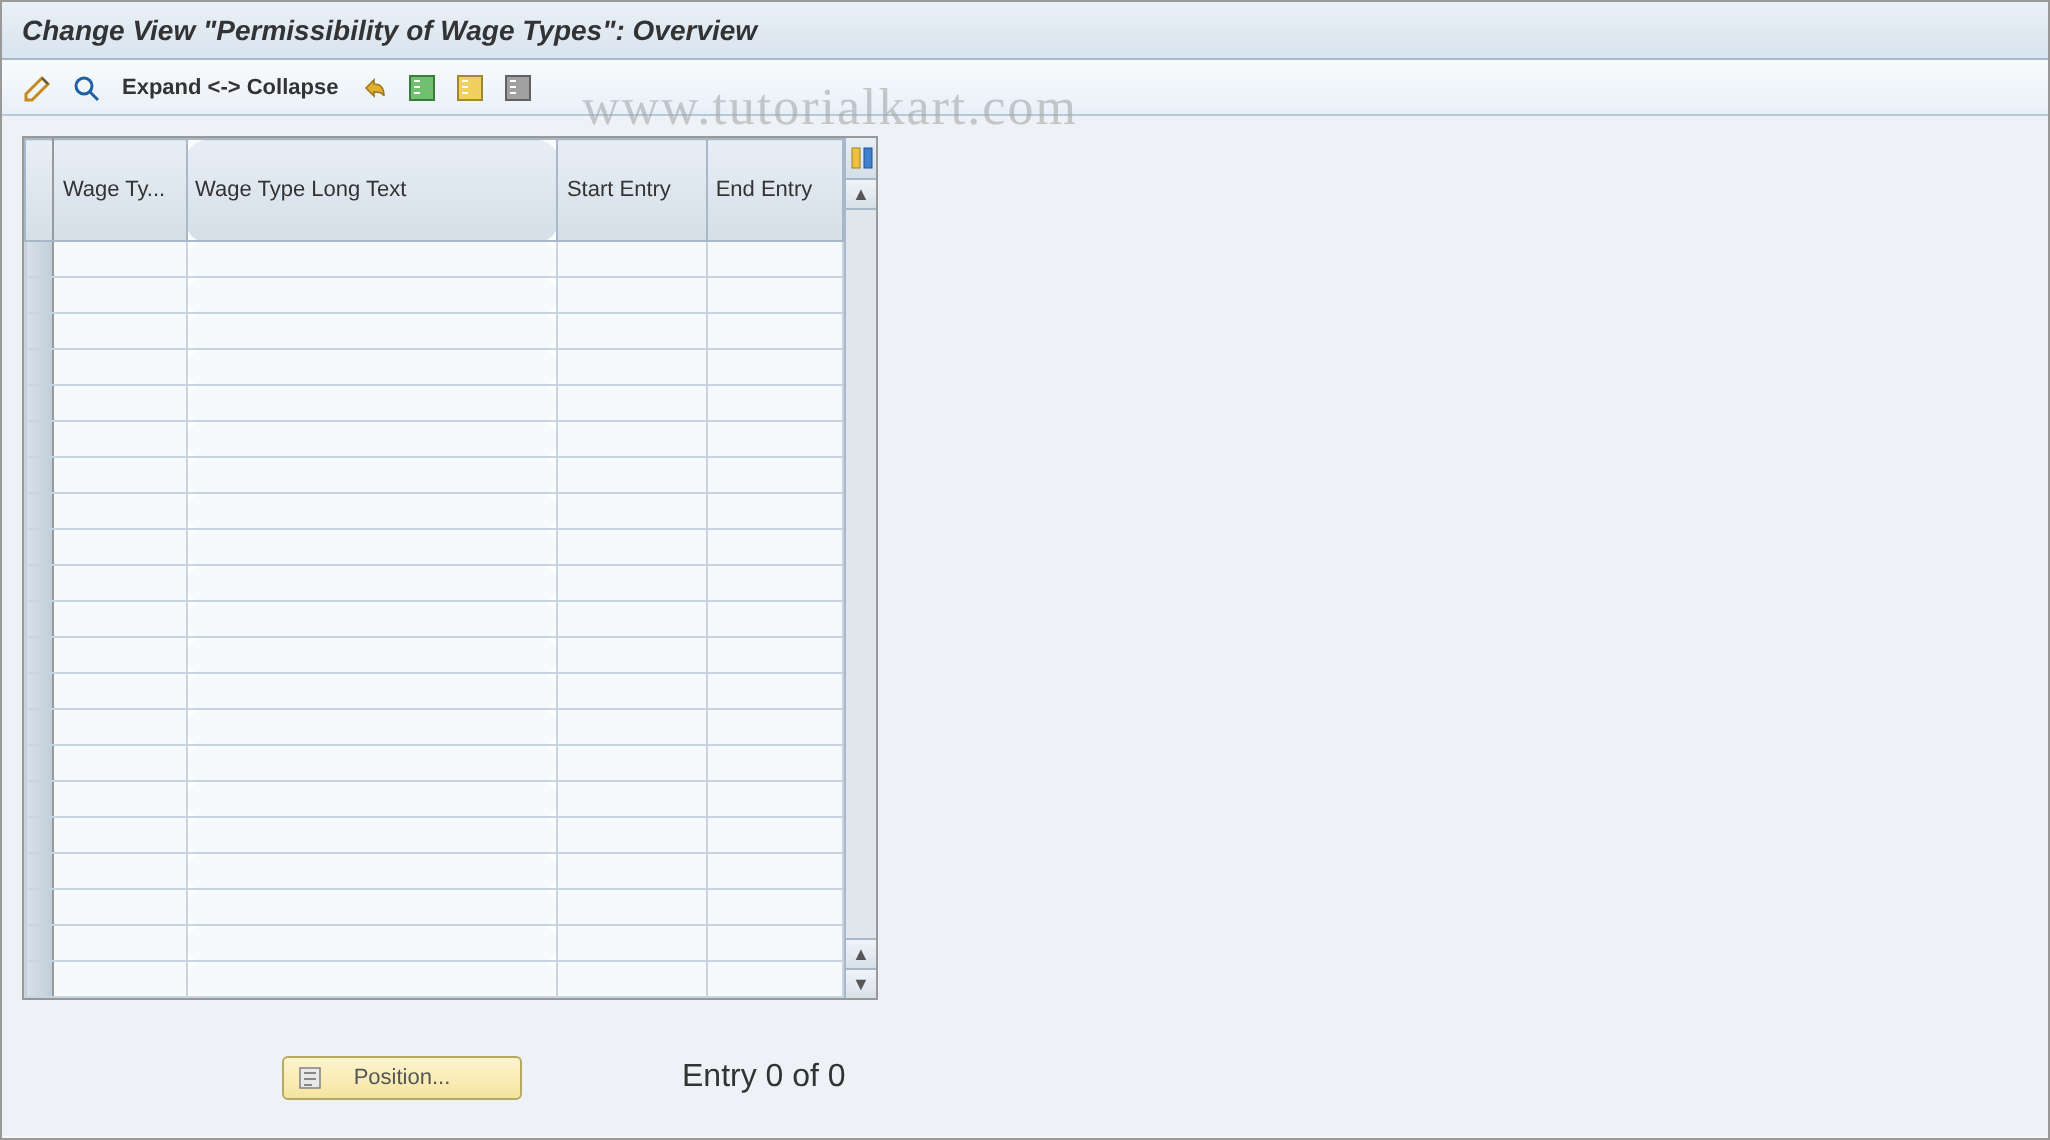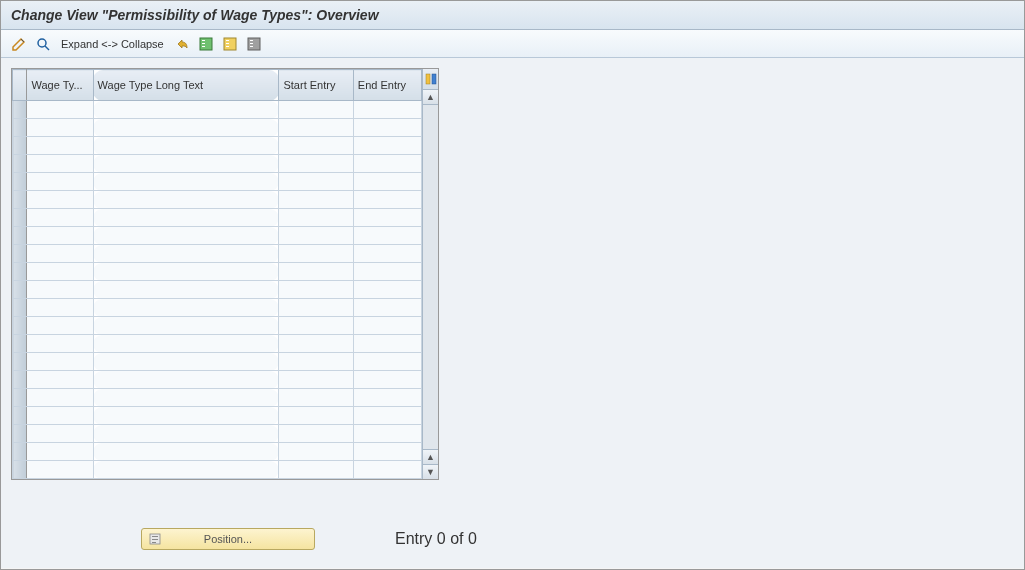--- a/index.html
+++ b/index.html
@@ -18,20 +18,21 @@
     }
     
     .toolbar {
       background: linear-gradient(to bottom, #f8fbfd, #e8f0f7);
       border-bottom: 1px solid #b8c8d8;
       padding: 4px 8px;
       display: flex;
       align-items: center;
       gap: 4px;
       height: 28px;
+      font-weight: bold;
     }
     
     .toolbar-icon {
       width: 20px;
       height: 20px;
       display: flex;
       align-items: center;
       justify-content: center;
       cursor: pointer;
       border-radius: 2px;
@@ -64,21 +65,21 @@
     
     table.data-grid {
       border-collapse: collapse;
       width: 100%;
       table-layout: fixed;
     }
     
     table.data-grid th {
       background: linear-gradient(to bottom, #e8eef5, #d4dfe8);
       border: 1px solid #a8b8c8;
-      padding: 9px 4px;
+      padding: 19px 4px;
       text-align: left;
       font-weight: normal;
       color: #333;
       height: 20px;
       overflow: hidden;
       white-space: nowrap;
       text-overflow: ellipsis;
       font-size: 11px;
     }
     
@@ -157,21 +158,21 @@
       bottom: 18px;
       left: 0;
       width: 100%;
       display: flex;
       align-items: center;
       padding: 0 10px;
     }
     
     .position-btn {
       margin-left: 130px;
-      width: 174px;
+      width: 120px;
       height: 22px;
       background: linear-gradient(to bottom, #fdf4d0, #f5e4a0);
       border: 1px solid #b8a860;
       border-radius: 3px;
       display: flex;
       align-items: center;
       justify-content: center;
       gap: 6px;
       cursor: pointer;
       color: #555;
@@ -190,20 +191,21 @@
       font-size: 16px;
     }
     
     svg { display: block; }
   </style>
 </head>
 <body>
 
 <div class="app-container">
 
+  <div class="watermark">www.tutorialkart.com</div>
 
   <div class="title-bar">
     <span>Change View "Permissibility of Wage Types": Overview</span>
   </div>
 
   <div class="toolbar">
     <div class="toolbar-icon" title="Change">
       <svg width="16" height="16" viewBox="0 0 16 16">
           <path d="M2 11 L10 3 L13 6 L5 14 L2 14 Z" fill="none" stroke="#c88820" stroke-width="1.5"></path>
           <path d="M10 3 L13 6" stroke="#555" stroke-width="1"></path>

